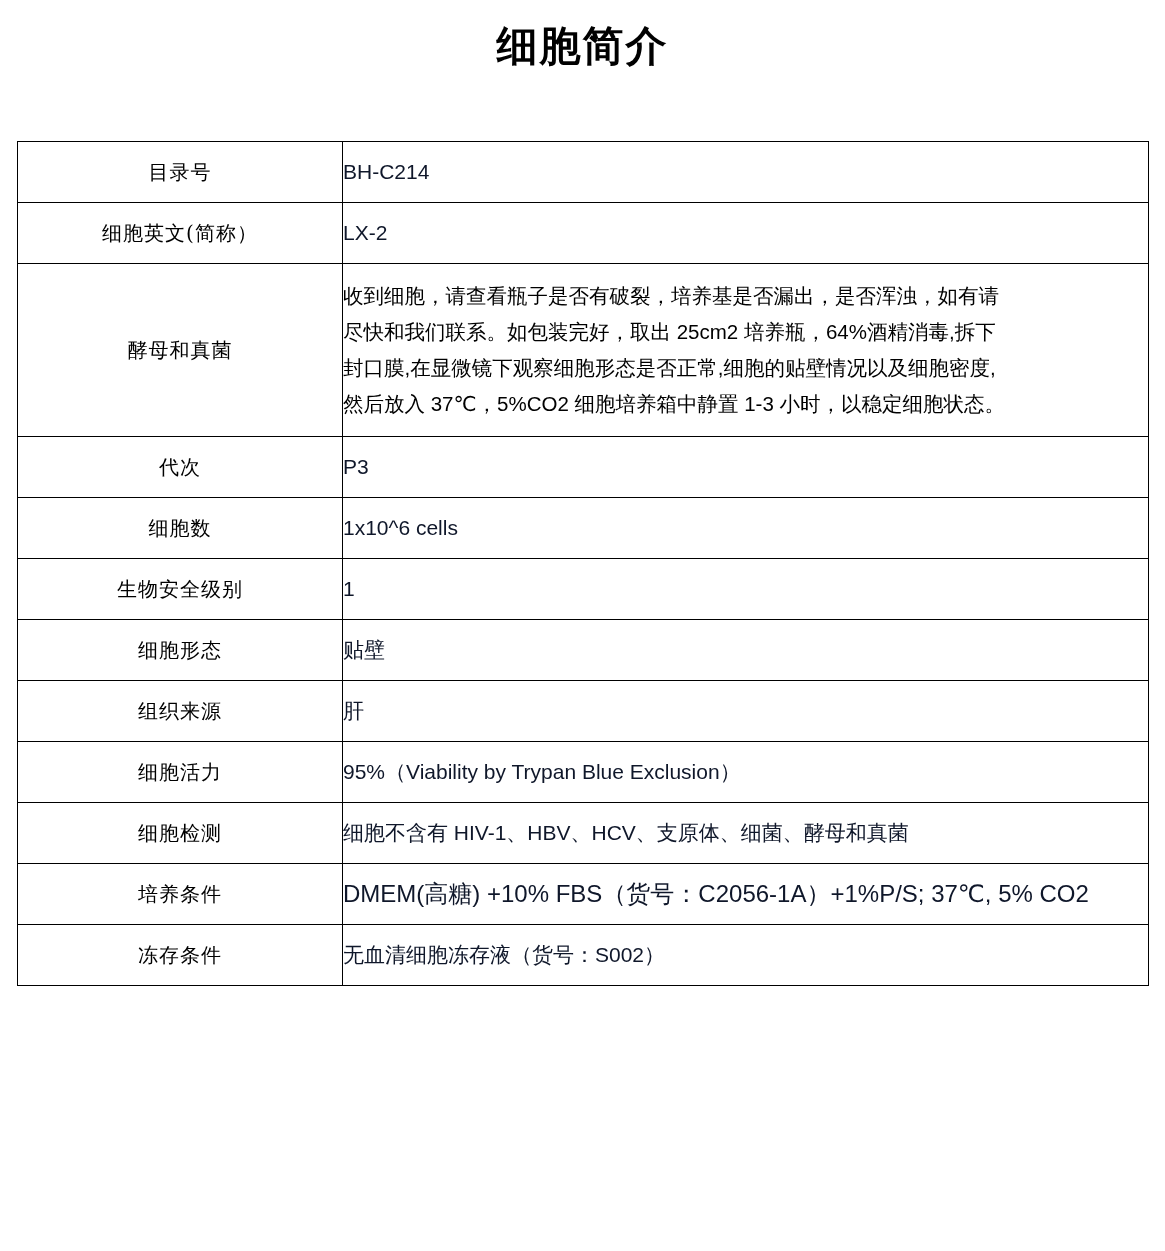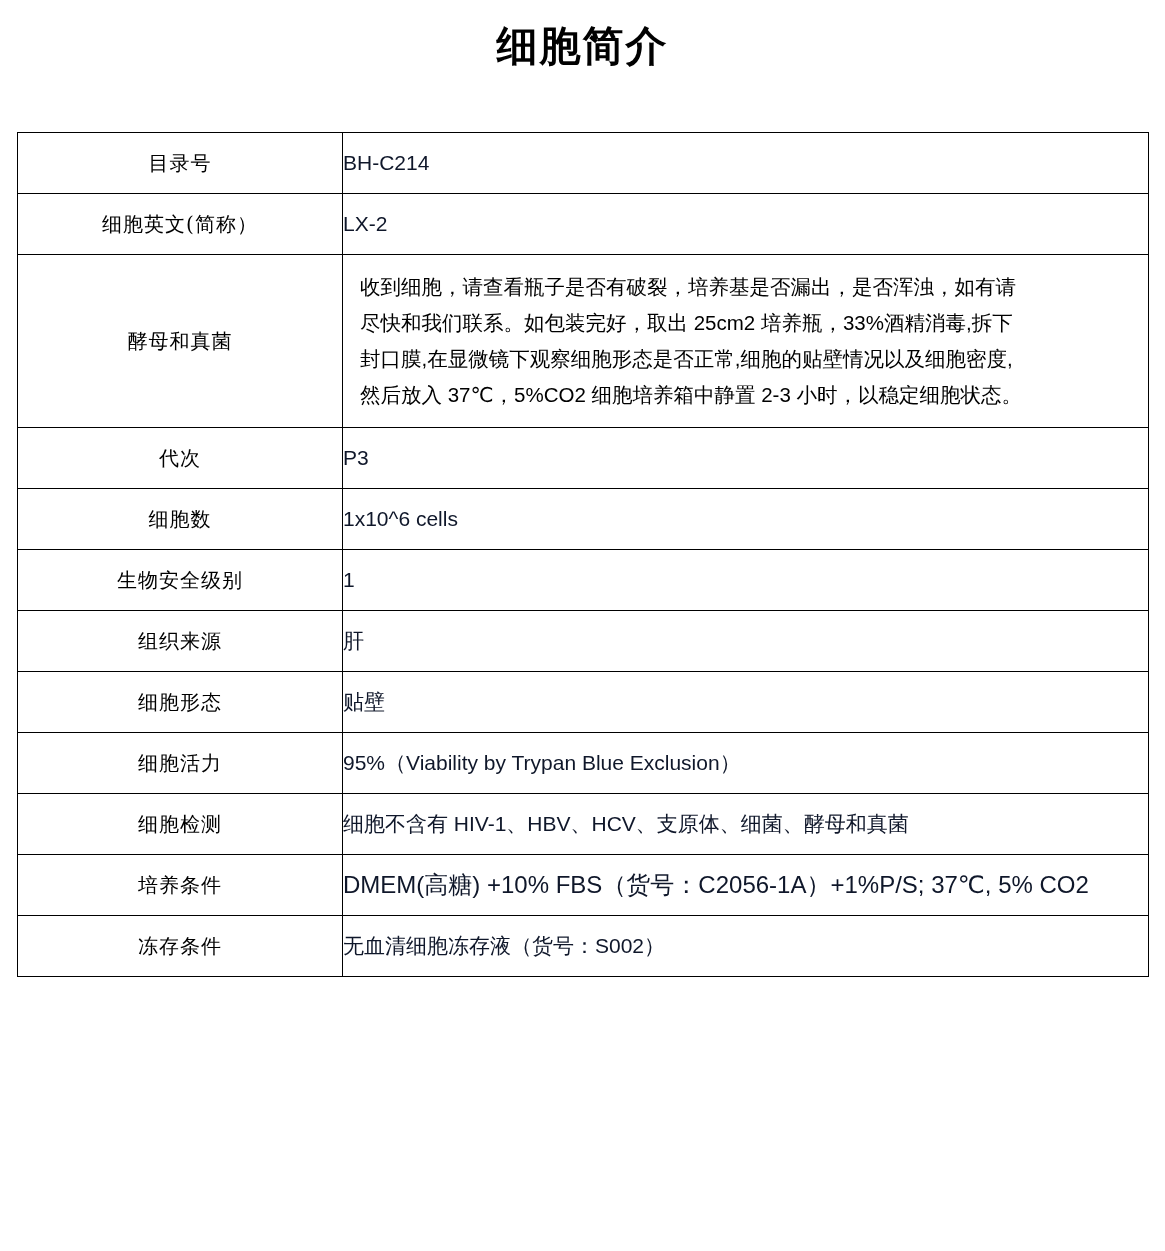--- a/index.html
+++ b/index.html
@@ -29,21 +29,21 @@
     font-family: "DejaVu Serif", "Liberation Serif", serif;
     font-size: 41px;
     font-weight: 700;
     letter-spacing: 2px;
     line-height: 1.2;
     color: #000000;
   }
   .spec-table {
     position: absolute;
     left: 17px;
-    top: 132px;
+    top: 141px;
     width: 1131px;
     border-collapse: collapse;
     table-layout: fixed;
   }
   .spec-table td {
     border: 1px solid #000000;
     vertical-align: middle;
     padding: 0;
   }
   .col-label {
@@ -75,21 +75,20 @@
   .bg-para {
     font-size: 20.5px;
     line-height: 36px;
     padding: 0 14px 0 17px;
     text-align: justify;
     text-justify: inter-ideograph;
   }
   .bg-para .ln {
     display: block;
     white-space: nowrap;
-    margin-left: 17px;
   }
   .value-cell.tight {
     font-size: 24px;
     letter-spacing: 0px;
   }
 </style>
 </head>
 <body>
 
 <div class="page">
@@ -111,23 +110,23 @@
       <tr class="row-std">
         <td class="label-cell">细胞英文(简称）</td>
         <td class="value-cell">LX-2</td>
       </tr>
 
 
       <tr class="row-bg">
         <td class="label-cell">酵母和真菌</td>
         <td class="bg-para">
           <span class="ln">收到细胞，请查看瓶子是否有破裂，培养基是否漏出，是否浑浊，如有请</span>
-          <span class="ln">尽快和我们联系。如包装完好，取出 25cm2 培养瓶，33%酒精消毒,拆下</span>
+          <span class="ln">尽快和我们联系。如包装完好，取出 25cm2 培养瓶，64%酒精消毒,拆下</span>
           <span class="ln">封口膜,在显微镜下观察细胞形态是否正常,细胞的贴壁情况以及细胞密度,</span>
-          <span class="ln">然后放入 37℃，5%CO2 细胞培养箱中静置 2-3 小时，以稳定细胞状态。</span>
+          <span class="ln">然后放入 37℃，5%CO2 细胞培养箱中静置 1-3 小时，以稳定细胞状态。</span>
         </td>
       </tr>
 
 
       <tr class="row-std">
         <td class="label-cell">代次</td>
         <td class="value-cell">P3</td>
       </tr>
 
 
@@ -135,27 +134,27 @@
         <td class="label-cell">细胞数</td>
         <td class="value-cell">1x10^6 cells</td>
       </tr>
 
       <tr class="row-std">
         <td class="label-cell">生物安全级别</td>
         <td class="value-cell">1</td>
       </tr>
 
       <tr class="row-std">
-        <td class="label-cell">组织来源</td>
-        <td class="value-cell">肝</td>
+        <td class="label-cell">细胞形态</td>
+        <td class="value-cell">贴壁</td>
       </tr>
 
       <tr class="row-std">
-        <td class="label-cell">细胞形态</td>
-        <td class="value-cell">贴壁</td>
+        <td class="label-cell">组织来源</td>
+        <td class="value-cell">肝</td>
       </tr>
 
       <tr class="row-std">
         <td class="label-cell">细胞活力</td>
         <td class="value-cell">95%（Viability by Trypan Blue Exclusion）</td>
       </tr>
 
       <tr class="row-std">
         <td class="label-cell">细胞检测</td>
         <td class="value-cell">细胞不含有 HIV-1、HBV、HCV、支原体、细菌、酵母和真菌</td>

